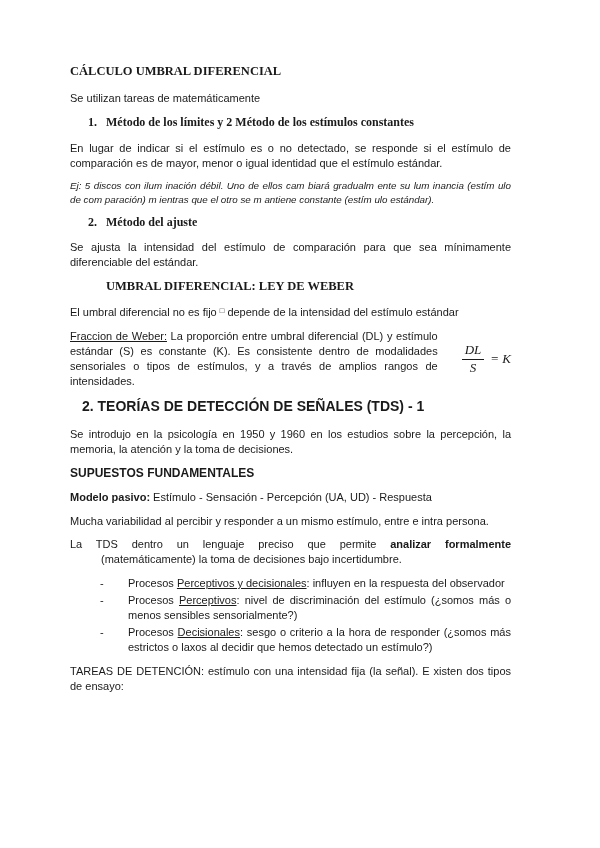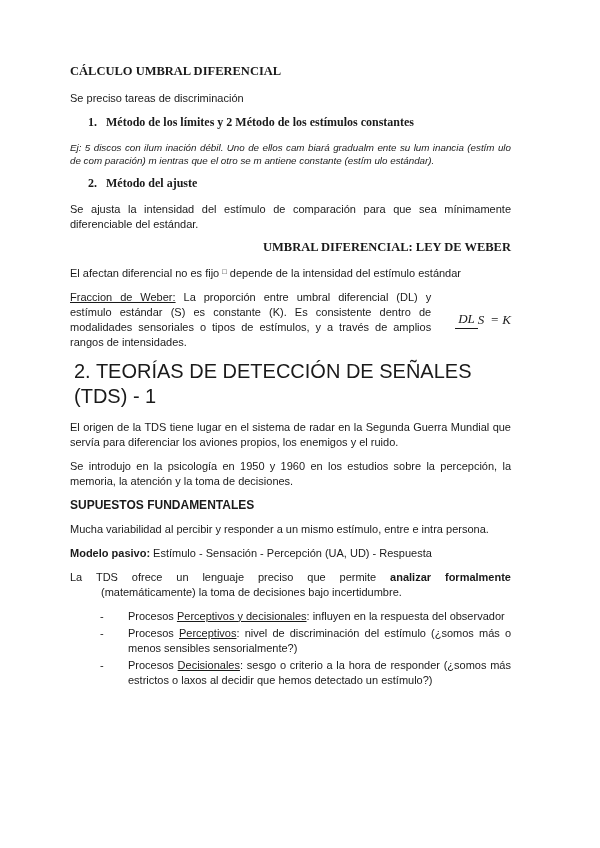--- a/index.html
+++ b/index.html
@@ -14,117 +14,118 @@
   p { font-size:11px; line-height:1.36; margin:0 0 9px 0; }
   .just { text-align:justify; }
   .b { font-weight:bold; }
   .u { text-decoration:underline; }
 
   .h-serif {
     font-family:"Liberation Serif", serif;
     font-size:12.5px; font-weight:bold;
     margin:0 0 12px 0;
   }
-  .h-weber { margin:4px 0 11px 36px;text-align:right; }
+  .h-weber { margin:4px 0 11px 36px; }
 
   .numitem {
     display:flex; margin:1px 0 10px 18px;
     font-family:"Liberation Serif", serif;
     font-weight:bold; font-size:12px; line-height:1.3;
   }
   .numitem .num { width:18px; flex:none; }
 
   .example { font-style:italic; font-size:9.8px; line-height:1.35; color:#222; }
 
-  .h-big { font-size:20px; font-weight:normal; margin:5px 0 11px 4px; line-height:1.25; }
+  .h-big { font-size:14px; font-weight:bold; margin:5px 0 11px 12px; line-height:1.25; }
   .h-small { font-size:12px; font-weight:bold; margin:2px 0 10px 0; }
 
   .weber-row { display:flex; align-items:center; gap:24px; margin:0 0 9px 0; }
   .weber-text { flex:1; margin:0; }
   .formula {
     font-family:"Liberation Serif", serif; font-style:italic;
     font-size:13px; display:flex; align-items:center; gap:6px; flex:none;
   }
-  .frac { display:inline-flex; flex-direction:row; align-items:center; line-height:1.15; }
+  .frac { display:inline-flex; flex-direction:column; align-items:center; line-height:1.15; }
   .fnum { border-bottom:1px solid #1a1a1a; padding:0 3px 1px 3px; }
   .fden { padding-top:1px; }
 
   .boxchar { font-size:7.5px; vertical-align:3px; letter-spacing:0; }
 
   .hang { padding-left:31px; text-indent:-31px; }
 
   .bullet { display:flex; font-size:11px; line-height:1.36; margin:0 0 2px 30px; }
   .bullet .dash { width:28px; flex:none; }
   .bullet .btext { flex:1; text-align:justify; }
   .bullets-block { margin-bottom:9px; }
 </style>
 </head>
 <body>
 
 <div class="page">
 
   <h1 class="h-serif">CÁLCULO UMBRAL DIFERENCIAL</h1>
 
-  <p>Se preciso tareas de discriminación</p>
+  <p>Se utilizan tareas de matemáticamente</p>
 
   <div class="numitem">
     <span class="num">1.</span>
     <span>Método de los límites y 2 Método de los estímulos constantes</span>
   </div>
 
+  <p class="just">En lugar de indicar si el estímulo es o no detectado, se responde si el estímulo de comparación es de mayor, menor o igual identidad que el estímulo estándar.</p>
 
   <p class="example just">Ej: 5 discos con ilum inación débil. Uno de ellos cam biará gradualm ente su lum inancia (estím ulo de com paración) m ientras que el otro se m antiene constante (estím ulo estándar).</p>
 
   <div class="numitem">
     <span class="num">2.</span>
     <span>Método del ajuste</span>
   </div>
 
   <p class="just">Se ajusta la intensidad del estímulo de comparación para que sea mínimamente diferenciable del estándar.</p>
 
   <h2 class="h-serif h-weber">UMBRAL DIFERENCIAL: LEY DE WEBER</h2>
 
-  <p><span>El afectan diferencial no es fijo </span><span class="boxchar">□</span><span> depende de la intensidad del estímulo estándar</span></p>
+  <p><span>El umbral diferencial no es fijo </span><span class="boxchar">□</span><span> depende de la intensidad del estímulo estándar</span></p>
 
   <div class="weber-row">
     <p class="just weber-text"><span class="u">Fraccion de Weber:</span><span> La proporción entre umbral diferencial (DL) y estímulo estándar (S) es constante (K). Es consistente dentro de modalidades sensoriales o tipos de estímulos, y a través de amplios rangos de intensidades.</span></p>
     <div class="formula">
       <span class="frac">
         <span class="fnum">DL</span>
         <span class="fden">S</span>
       </span>
       <span>= K</span>
     </div>
   </div>
 
   <h2 class="h-big">2. TEORÍAS DE DETECCIÓN DE SEÑALES (TDS) - 1</h2>
 
-  <p class="just">El origen de la TDS tiene lugar en el sistema de radar en la Segunda Guerra Mundial que servía para diferenciar los aviones propios, los enemigos y el ruido.</p>
 
   <p class="just">Se introdujo en la psicología en 1950 y 1960 en los estudios sobre la percepción, la memoria, la atención y la toma de decisiones.</p>
 
   <h3 class="h-small">SUPUESTOS FUNDAMENTALES</h3>
 
+  <p><span class="b">Modelo pasivo:</span><span> Estímulo - Sensación - Percepción (UA, UD) - Respuesta</span></p>
+
   <p>Mucha variabilidad al percibir y responder a un mismo estímulo, entre e intra persona.</p>
-
-  <p><span class="b">Modelo pasivo:</span><span> Estímulo - Sensación - Percepción (UA, UD) - Respuesta</span></p>
 
 
 
-  <p class="just hang"><span>La TDS ofrece un lenguaje preciso que permite </span><span class="b">analizar formalmente</span><span> (matemáticamente) la toma de decisiones bajo incertidumbre.</span></p>
+  <p class="just hang"><span>La TDS dentro un lenguaje preciso que permite </span><span class="b">analizar formalmente</span><span> (matemáticamente) la toma de decisiones bajo incertidumbre.</span></p>
 
   <div class="bullets-block">
     <div class="bullet">
       <span class="dash">-</span>
       <span class="btext"><span>Procesos </span><span class="u">Perceptivos y decisionales</span><span>: influyen en la respuesta del observador</span></span>
     </div>
     <div class="bullet">
       <span class="dash">-</span>
       <span class="btext"><span>Procesos </span><span class="u">Perceptivos</span><span>: nivel de discriminación del estímulo (¿somos más o menos sensibles sensorialmente?)</span></span>
     </div>
     <div class="bullet">
       <span class="dash">-</span>
       <span class="btext"><span>Procesos </span><span class="u">Decisionales</span><span>: sesgo o criterio a la hora de responder (¿somos más estrictos o laxos al decidir que hemos detectado un estímulo?)</span></span>
     </div>
   </div>
 
+  <p class="just">TAREAS DE DETENCIÓN: estímulo con una intensidad fija (la señal). E xisten dos tipos de ensayo:</p>
 
 </div>
 
 </body></html>

